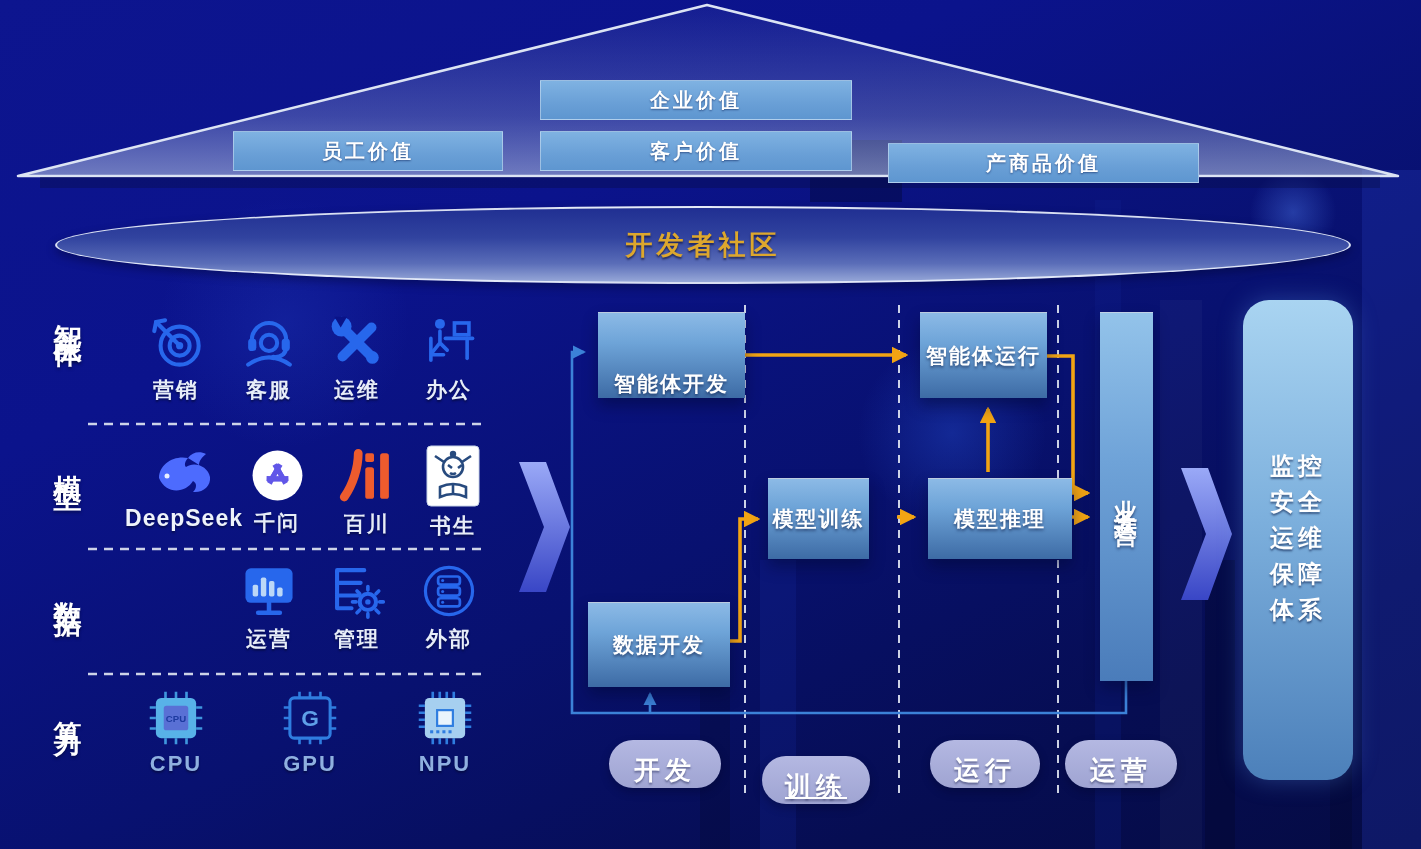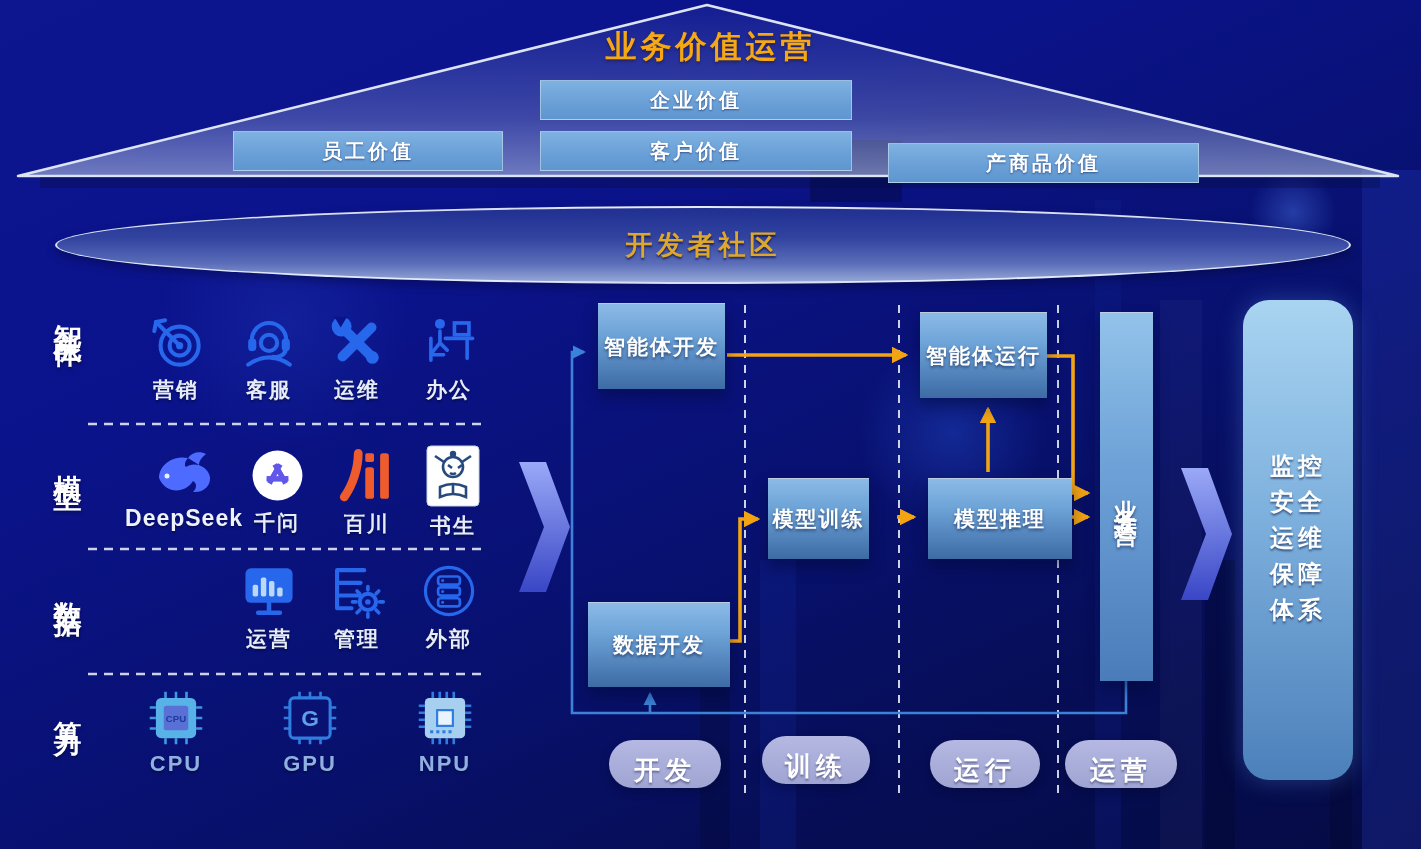--- a/index.html
+++ b/index.html
@@ -139,21 +139,20 @@
     <g stroke="#f2a413" stroke-width="3.6" fill="none">
       <path d="M727,355 H906" marker-end="url(#ah-o)"></path>
       <path d="M897,517 H914" marker-end="url(#ah-o)"></path>
       <path d="M988,472 V409" marker-end="url(#ah-o)"></path>
       <path d="M1047,356 H1073 V493 H1088" marker-end="url(#ah-o)"></path>
       <path d="M1051,517 H1088" marker-end="url(#ah-o)"></path>
       <path d="M713,641 H740 V519 H758" marker-end="url(#ah-o)"></path>
     </g>
   </svg>
 
-  <div class="roof-title">业务价值运营</div>
   <div class="vbox" style="left:540px;top:80px;width:310px;height:38px;">
     <span>企业价值</span>
   </div>
   <div class="vbox" style="left:233px;top:131px;width:268px;height:38px;">
     <span>员工价值</span>
   </div>
   <div class="vbox" style="left:540px;top:131px;width:310px;height:38px;">
     <span>客户价值</span>
   </div>
   <div class="vbox" style="left:888px;top:130px;width:309px;height:38px;margin-top:13px;">
@@ -342,21 +341,21 @@
       <g fill="#2f7de0">
         <rect x="15" y="46" width="3.5" height="3.5"></rect>
           <rect x="22" y="46" width="3.5" height="3.5"></rect>
         <rect x="29" y="46" width="3.5" height="3.5"></rect>
           <rect x="36" y="46" width="3.5" height="3.5"></rect>
       </g>
     </svg>
     <div class="ilabel chip">NPU</div>
   </div>
 
-  <div class="fbox" style="left:598px;top:303px;width:127px;height:85px;">
+  <div class="fbox" style="left:598px;top:312px;width:147px;height:85px;align-items:flex-end;">
     <span>智能体开发</span>
   </div>
   <div class="fbox" style="left:920px;top:312px;width:127px;height:85px;">
     <span>智能体运行</span>
   </div>
   <div class="fbox" style="left:768px;top:478px;width:101px;height:80px;">
     <span>模型训练</span>
   </div>
   <div class="fbox" style="left:928px;top:478px;width:144px;height:80px;">
     <span>模型推理</span>
@@ -364,21 +363,21 @@
   <div class="fbox" style="left:588px;top:602px;width:142px;height:84px;">
     <span>数据开发</span>
   </div>
   <div class="fbox" style="left:1100px;top:312px;width:53px;height:368px;background:linear-gradient(180deg,#93c3ea 0%,#6fa3d8 40%,#4a7cba 100%);">
     <span class="vtext">业务运营</span>
   </div>
 
   <div class="pill" style="left:609px;top:740px;width:112px;">
     <span>开发</span>
   </div>
-  <div class="pill" style="left:762px;top:736px;width:108px;">
+  <div class="pill" style="left:762px;top:756px;width:108px;text-decoration:underline;">
     <span>训练</span>
   </div>
   <div class="pill" style="left:930px;top:740px;width:110px;">
     <span>运行</span>
   </div>
   <div class="pill" style="left:1065px;top:740px;width:112px;">
     <span>运营</span>
   </div>
 
   <div class="rpanel">

